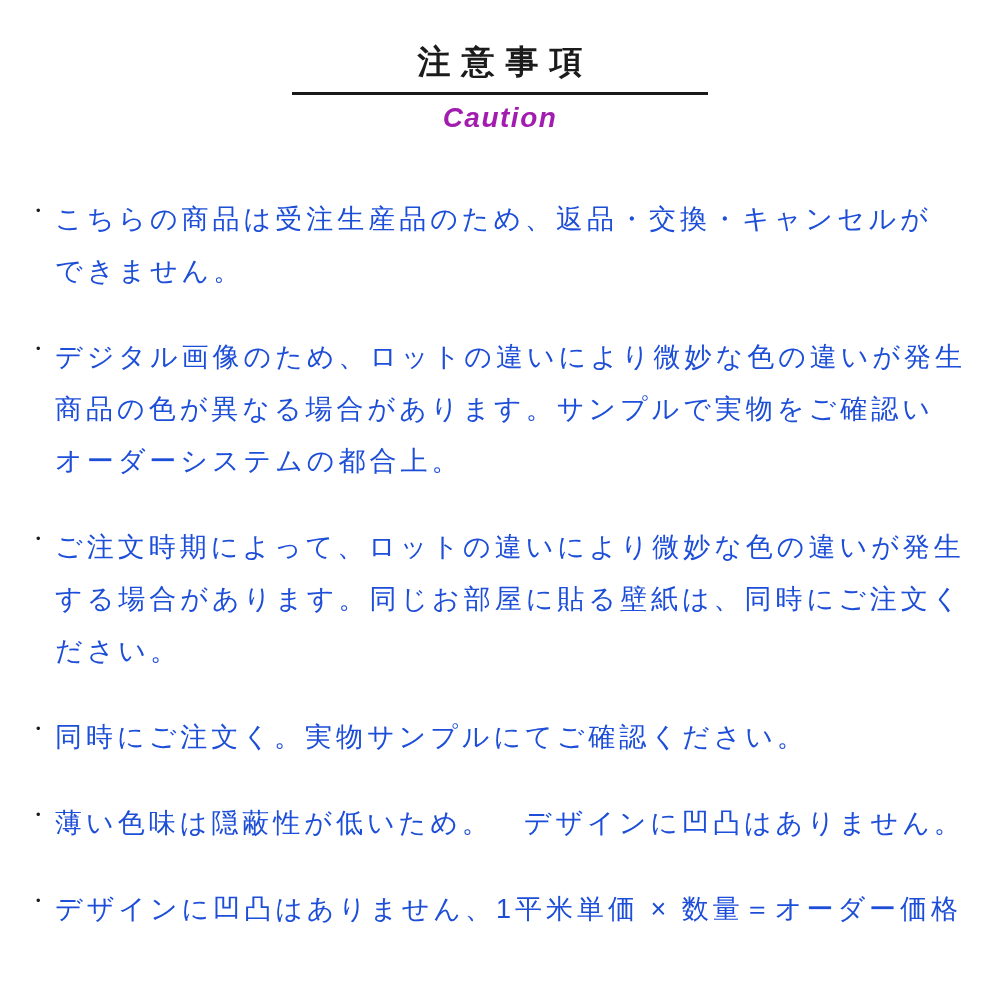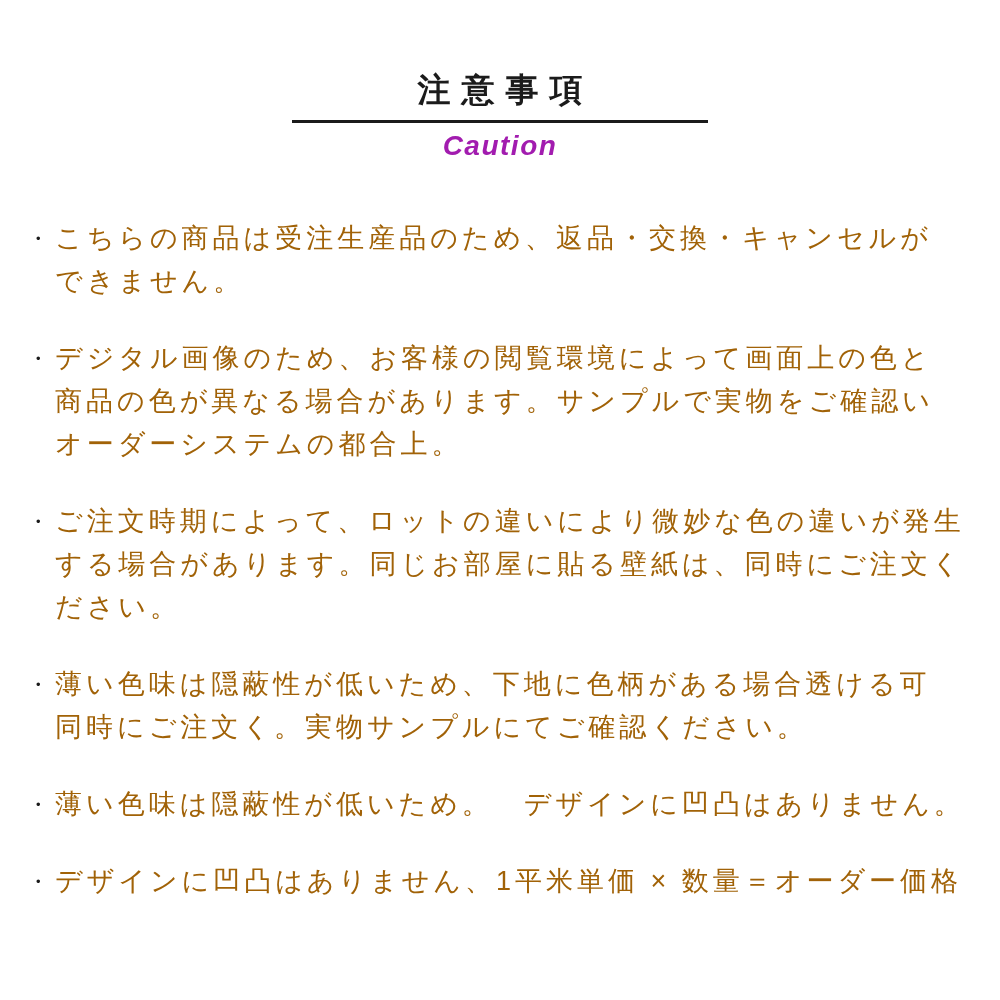--- a/index.html
+++ b/index.html
@@ -10,21 +10,21 @@
   .page {
     position: relative;
     width: 1000px;
     height: 1000px;
     background: #ffffff;
     overflow: hidden;
     font-family: "Liberation Sans", sans-serif;
     color: #1b1b1b;
   }
   .header {
-    padding-top: 72px;
+    padding-top: 44px;
     text-align: center;
   }
   .title {
     font-size: 33px;
     line-height: 36px;
     font-weight: 700;
     letter-spacing: 11px;
     text-indent: 11px;
     color: #1b1b1b;
   }
@@ -63,21 +63,22 @@
   }
   .item-lines {
     flex: 1 1 auto;
     min-width: 0;
   }
   .line {
     font-size: 27px;
     line-height: 43px;
     letter-spacing: 4px;
     white-space: nowrap;
-    color: #a16207;
+    color: #1d4ed8;
+    margin-top: 9px;
   }
 </style>
 </head>
 <body>
 
 <div class="page">
 
   <div class="header">
     <div class="title">注意事項</div>
     <div class="divider"></div>
@@ -90,39 +91,38 @@
       <span class="bullet-mark">・</span>
       <div class="item-lines">
         <div class="line">こちらの商品は受注生産品のため、返品・交換・キャンセルが</div>
         <div class="line">できません。</div>
       </div>
     </div>
 
     <div class="caution-item">
       <span class="bullet-mark">・</span>
       <div class="item-lines">
-        <div class="line">デジタル画像のため、お客様の閲覧環境によって画面上の色と</div>
+        <div class="line">デジタル画像のため、ロットの違いにより微妙な色の違いが発生</div>
         <div class="line">商品の色が異なる場合があります。サンプルで実物をご確認い</div>
         <div class="line">オーダーシステムの都合上。</div>
       </div>
     </div>
 
     <div class="caution-item">
       <span class="bullet-mark">・</span>
       <div class="item-lines">
         <div class="line">ご注文時期によって、ロットの違いにより微妙な色の違いが発生</div>
         <div class="line">する場合があります。同じお部屋に貼る壁紙は、同時にご注文く</div>
         <div class="line">ださい。</div>
       </div>
     </div>
 
     <div class="caution-item">
       <span class="bullet-mark">・</span>
       <div class="item-lines">
-        <div class="line">薄い色味は隠蔽性が低いため、下地に色柄がある場合透ける可</div>
         <div class="line">同時にご注文く。実物サンプルにてご確認ください。</div>
       </div>
     </div>
 
     <div class="caution-item">
       <span class="bullet-mark">・</span>
       <div class="item-lines">
         <div class="line">薄い色味は隠蔽性が低いため。　デザインに凹凸はありません。</div>
       </div>
     </div>

